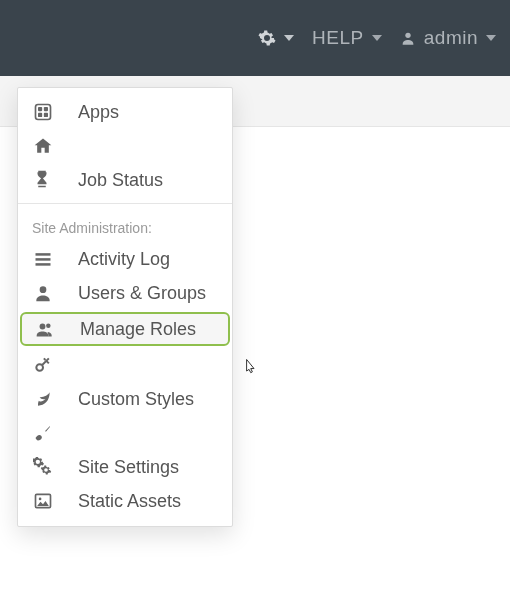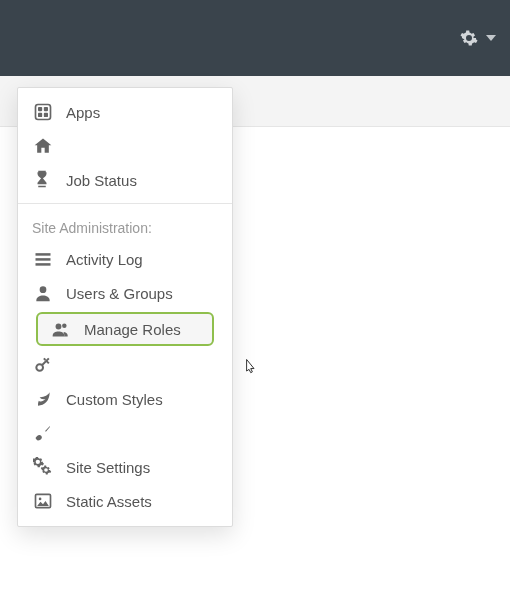--- a/index.html
+++ b/index.html
@@ -74,37 +74,37 @@
     color: var(--muted-text);
     font-size: 14px;
     font-weight: 400;
   }
   .menu .divider {
     height: 1px; background: var(--divider);
     margin: 6px 0 4px 0;
   }
   .menu .row {
     display: flex; align-items: center;
-    gap: 12px;
+    gap: 24px;
     padding: 6px 12px 6px 14px;
-    font-size: 15px;
+    font-size: 18px;
     color: var(--menu-text);
     cursor: pointer;
     position: relative;
   }
   .menu .row .icon {
     width: 22px; height: 22px;
     display: flex; align-items: center; justify-content: center;
     color: #666;
   }
   .menu .row .label { flex: 1; }
   .menu .row.highlight {
     background: var(--highlight-bg);
     padding: 4px 10px 4px 12px;
-    margin: 2px 18px;
+    margin: 2px 2px;
     border: 2px solid var(--highlight-border);
     border-radius: 6px;
   }
   .menu .row.hover {
     background: var(--hover-bg);
   }
   .cursor {
     position: absolute;
     left: 240px;
     top: 357px;
@@ -180,20 +180,33 @@
 
 <div class="topbar">
   <div class="gear-btn">
     <span class="icon">
       <svg width="18" height="18" viewBox="0 0 24 24">
           <use href="#i-gear"></use>
         </svg>
     </span>
     <span class="caret light"></span>
   </div>
+  <div class="item">
+    <span class="label">HELP</span>
+    <span class="caret"></span>
+  </div>
+  <div class="item">
+    <span class="icon">
+      <svg width="16" height="16" viewBox="0 0 24 24">
+          <use href="#i-user"></use>
+        </svg>
+    </span>
+    <span class="label">admin</span>
+    <span class="caret"></span>
+  </div>
 </div>
 
 <div class="subbar"></div>
 
 <div class="menu">
   <div id="menu-group1">
       <div class="row">
         <span class="icon">
           <svg width="20" height="20" viewBox="0 0 24 24">
             <use href="#i-apps"></use>

